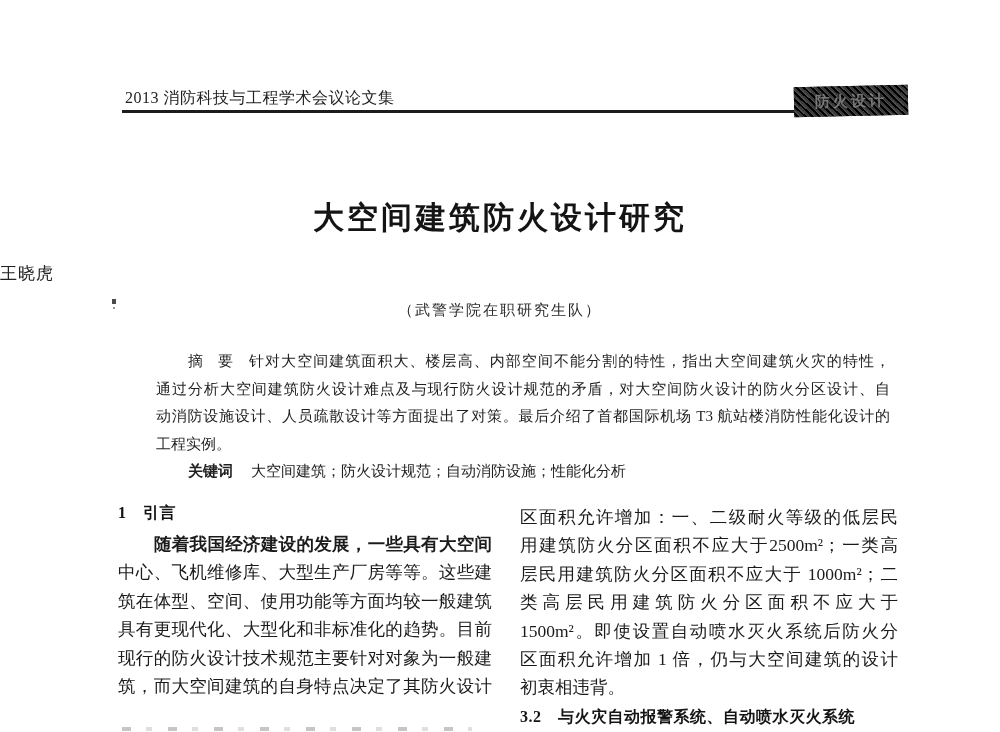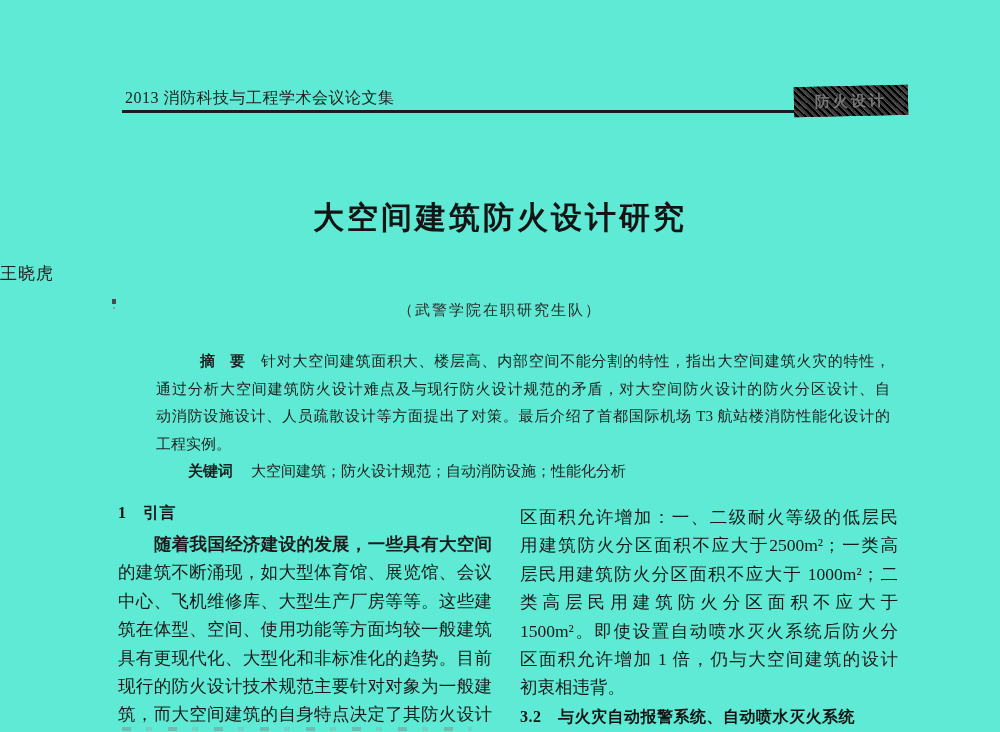--- a/index.html
+++ b/index.html
@@ -1,18 +1,18 @@
 <!DOCTYPE html>
 <html><head>
 <meta charset="utf-8">
 <style>
   html,body { margin:0; padding:0; background:#e8e8e8; }
   .page {
     position:relative; width:1000px; height:732px; margin:0 auto;
-    background:#5eead4; overflow:hidden; color:#1f1f1f;
+    background:#ffffff; overflow:hidden; color:#1f1f1f;
     font-family:"Liberation Serif","DejaVu Serif",serif;
   }
 
   
   .header-text {
     position:absolute; left:125px; top:88px;
     font-size:16px; letter-spacing:0.5px; white-space:nowrap; color:#222;
   }
   .header-rule {
     position:absolute; left:122px; top:110px; width:784px; height:3px;
@@ -47,21 +47,21 @@
   }
 
   
   .abstract {
     position:absolute; left:156px; top:348px; width:734px;
     font-size:15px; line-height:27.5px; color:#1f1f1f;
   }
   .abs-line { text-align:justify; text-align-last:justify; height:27.5px; overflow:hidden; }
   .abs-line.no-stretch { text-align-last:left; }
   .abs-first { display:flex; }
-  .abs-label { font-weight:700; white-space:nowrap; margin-left:44px; margin-right:16px; flex:0 0 auto; }
+  .abs-label { font-weight:400; white-space:nowrap; margin-left:32px; margin-right:16px; flex:0 0 auto; }
   .abs-first .abs-text { flex:1 1 auto; text-align:justify; text-align-last:justify; }
   .kw-line { display:flex; height:27.5px; overflow:hidden; }
   .kw-label { font-weight:700; white-space:nowrap; margin-left:32px; margin-right:18px; }
 
   
   .col { position:absolute; font-size:17.5px; color:#1b1b1b; }
   .col-left  { left:118px; top:500px; width:374px; }
   .col-right { left:520px; top:503px; width:378px; }
   .sec-heading {
     font-weight:700; font-size:16px; white-space:nowrap;
@@ -112,21 +112,20 @@
     <div class="abs-line no-stretch">工程实例。</div>
     <div class="kw-line">
       <span class="kw-label">关键词</span>
       <span>大空间建筑；防火设计规范；自动消防设施；性能化分析</span>
     </div>
   </div>
 
   <div class="col col-left">
     <div class="sec-heading">1　引言</div>
     <div class="body-line indent">随着我国经济建设的发展，一些具有大空间</div>
-    <div class="body-line">的建筑不断涌现，如大型体育馆、展览馆、会议</div>
     <div class="body-line">中心、飞机维修库、大型生产厂房等等。这些建</div>
     <div class="body-line">筑在体型、空间、使用功能等方面均较一般建筑</div>
     <div class="body-line">具有更现代化、大型化和非标准化的趋势。目前</div>
     <div class="body-line">现行的防火设计技术规范主要针对对象为一般建</div>
     <div class="body-line">筑，而大空间建筑的自身特点决定了其防火设计</div>
   </div>
 
   <div class="col col-right">
     <div class="body-line">区面积允许增加：一、二级耐火等级的低层民</div>
     <div class="body-line">用建筑防火分区面积不应大于2500m²；一类高</div>

